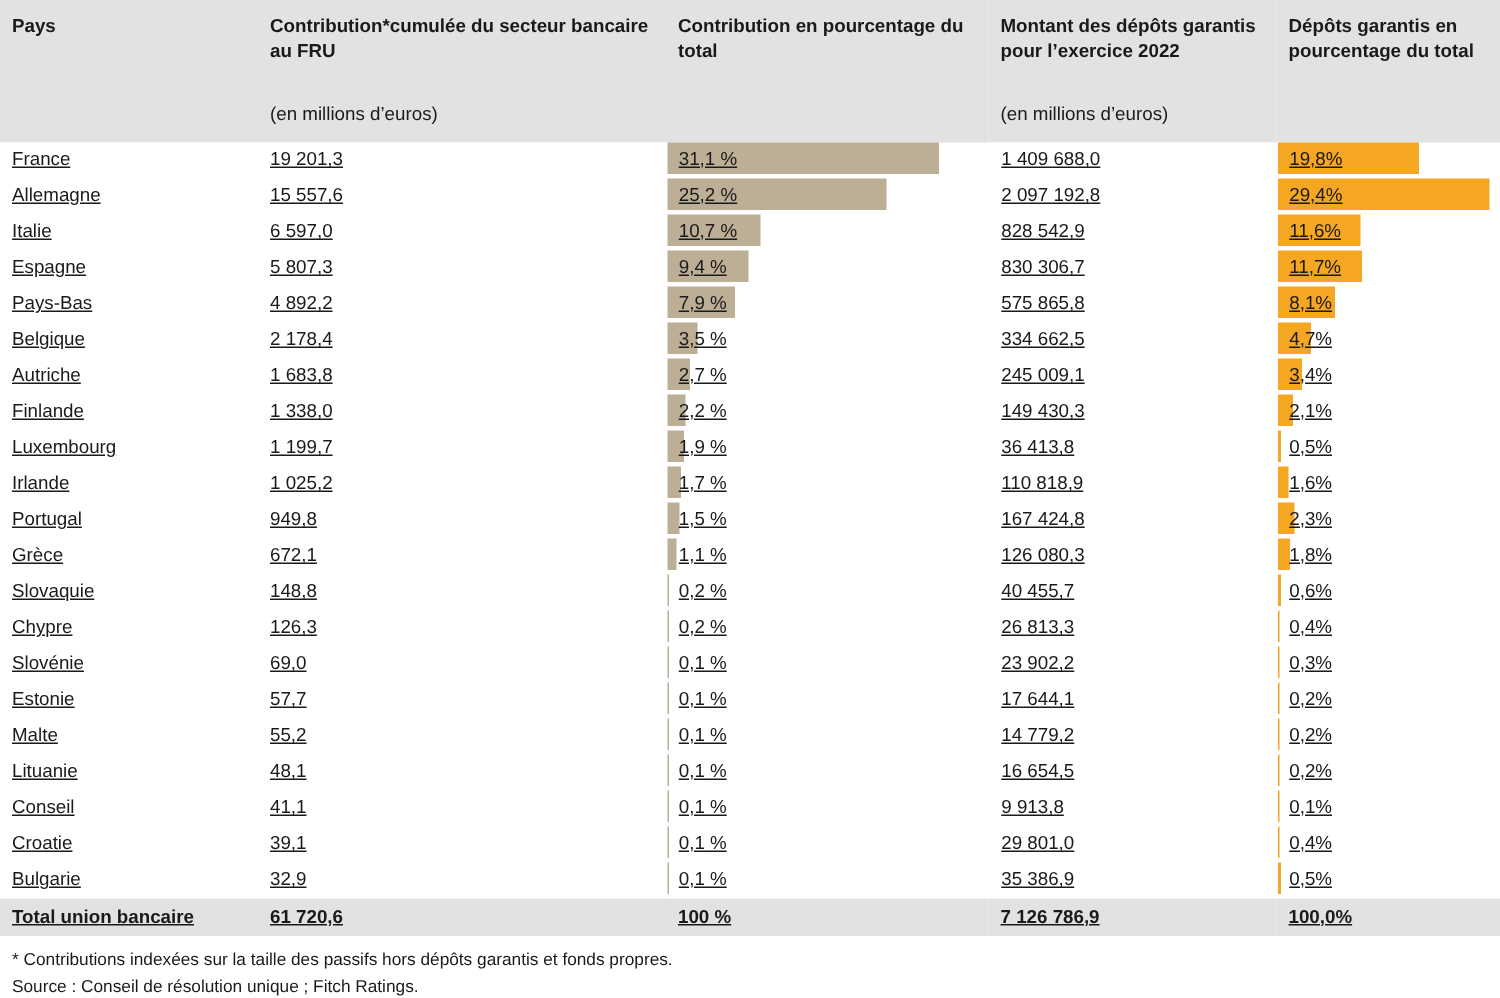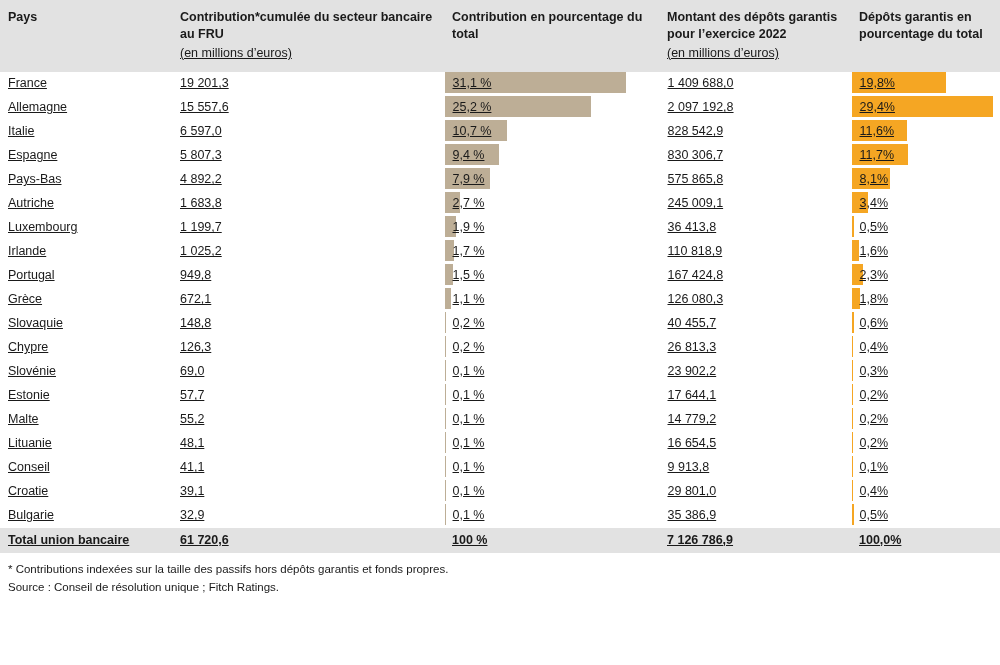--- a/index.html
+++ b/index.html
@@ -32,22 +32,21 @@
     vertical-align: top;
     font-weight: bold;
     font-size: 12.5px;
     padding: 9px 8px 10px 8px;
     line-height: 1.35;
     border: none;
   }
   thead th .sub {
     display: block;
     font-weight: normal;
-    margin-top: 2px;
-    text-decoration: underline;
+    margin-top: 25px;
   }
   .col-pays   { width: 172px; }
   .col-contrib{ width: 272px; }
   .col-pct    { width: 215px; }
   .col-mont   { width: 192px; }
   .col-dep    { width: 149px; }
 
   tbody td {
     padding: 0;
     height: 23px;
@@ -196,30 +195,56 @@
             <div class="bar tan" style="width: 45.9775px;"></div>
             <span class="barlabel">7,9 %</span>
           </td>
           <td class="sep-left"><span class="cell-pad">575 865,8</span></td>
           <td class="barcell sep-left">
             <div class="bar org" style="width: 38.8469px;"></div>
             <span class="barlabel">8,1%</span>
           </td>
         </tr>
         <tr>
+          <td><span class="cell-pad">Belgique</span></td>
+          <td><span class="cell-pad">2 178,4</span></td>
+          <td class="barcell sep-left">
+            <div class="bar tan" style="width: 20.3698px;"></div>
+            <span class="barlabel">3,5 %</span>
+          </td>
+          <td class="sep-left"><span class="cell-pad">334 662,5</span></td>
+          <td class="barcell sep-left">
+            <div class="bar org" style="width: 22.5408px;"></div>
+            <span class="barlabel">4,7%</span>
+          </td>
+        </tr>
+        <tr>
           <td><span class="cell-pad">Autriche</span></td>
           <td><span class="cell-pad">1 683,8</span></td>
           <td class="barcell sep-left">
             <div class="bar tan" style="width: 15.7138px;"></div>
             <span class="barlabel">2,7 %</span>
           </td>
           <td class="sep-left"><span class="cell-pad">245 009,1</span></td>
           <td class="barcell sep-left">
             <div class="bar org" style="width: 16.3061px;"></div>
             <span class="barlabel">3,4%</span>
+          </td>
+        </tr>
+        <tr>
+          <td><span class="cell-pad">Finlande</span></td>
+          <td><span class="cell-pad">1 338,0</span></td>
+          <td class="barcell sep-left">
+            <div class="bar tan" style="width: 12.8039px;"></div>
+            <span class="barlabel">2,2 %</span>
+          </td>
+          <td class="sep-left"><span class="cell-pad">149 430,3</span></td>
+          <td class="barcell sep-left">
+            <div class="bar org" style="width: 10.0714px;"></div>
+            <span class="barlabel">2,1%</span>
           </td>
         </tr>
         <tr>
           <td><span class="cell-pad">Luxembourg</span></td>
           <td><span class="cell-pad">1 199,7</span></td>
           <td class="barcell sep-left">
             <div class="bar tan" style="width: 11.0579px;"></div>
             <span class="barlabel">1,9 %</span>
           </td>
           <td class="sep-left"><span class="cell-pad">36 413,8</span></td>

